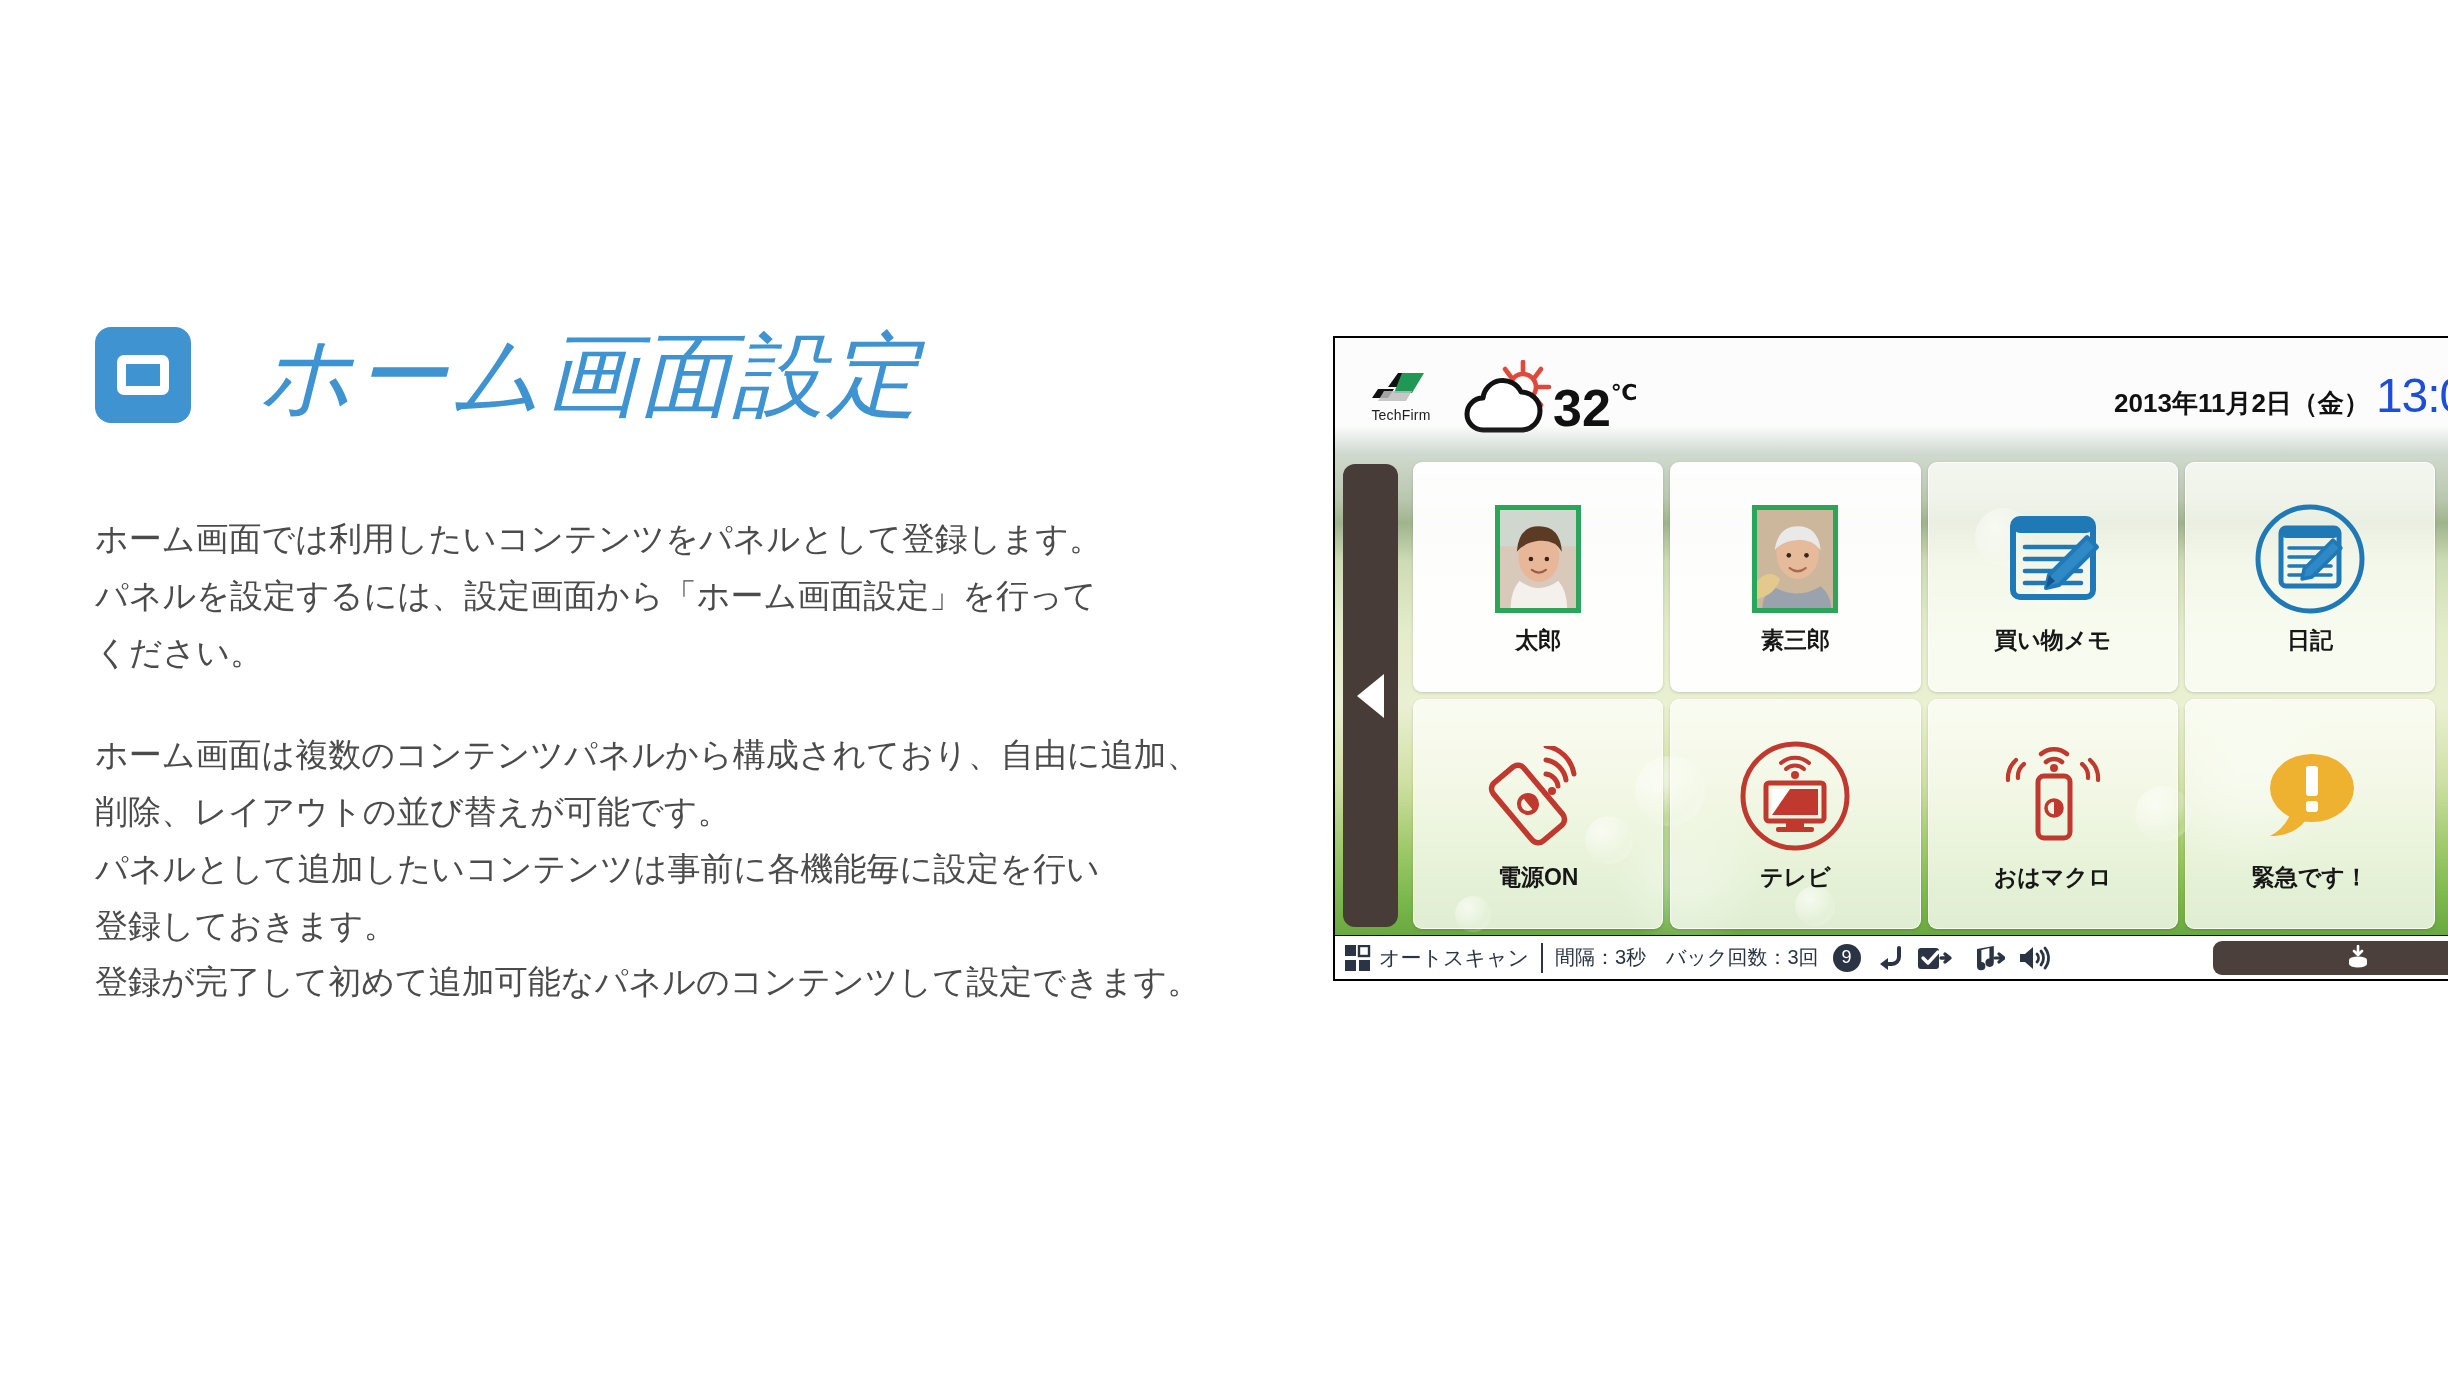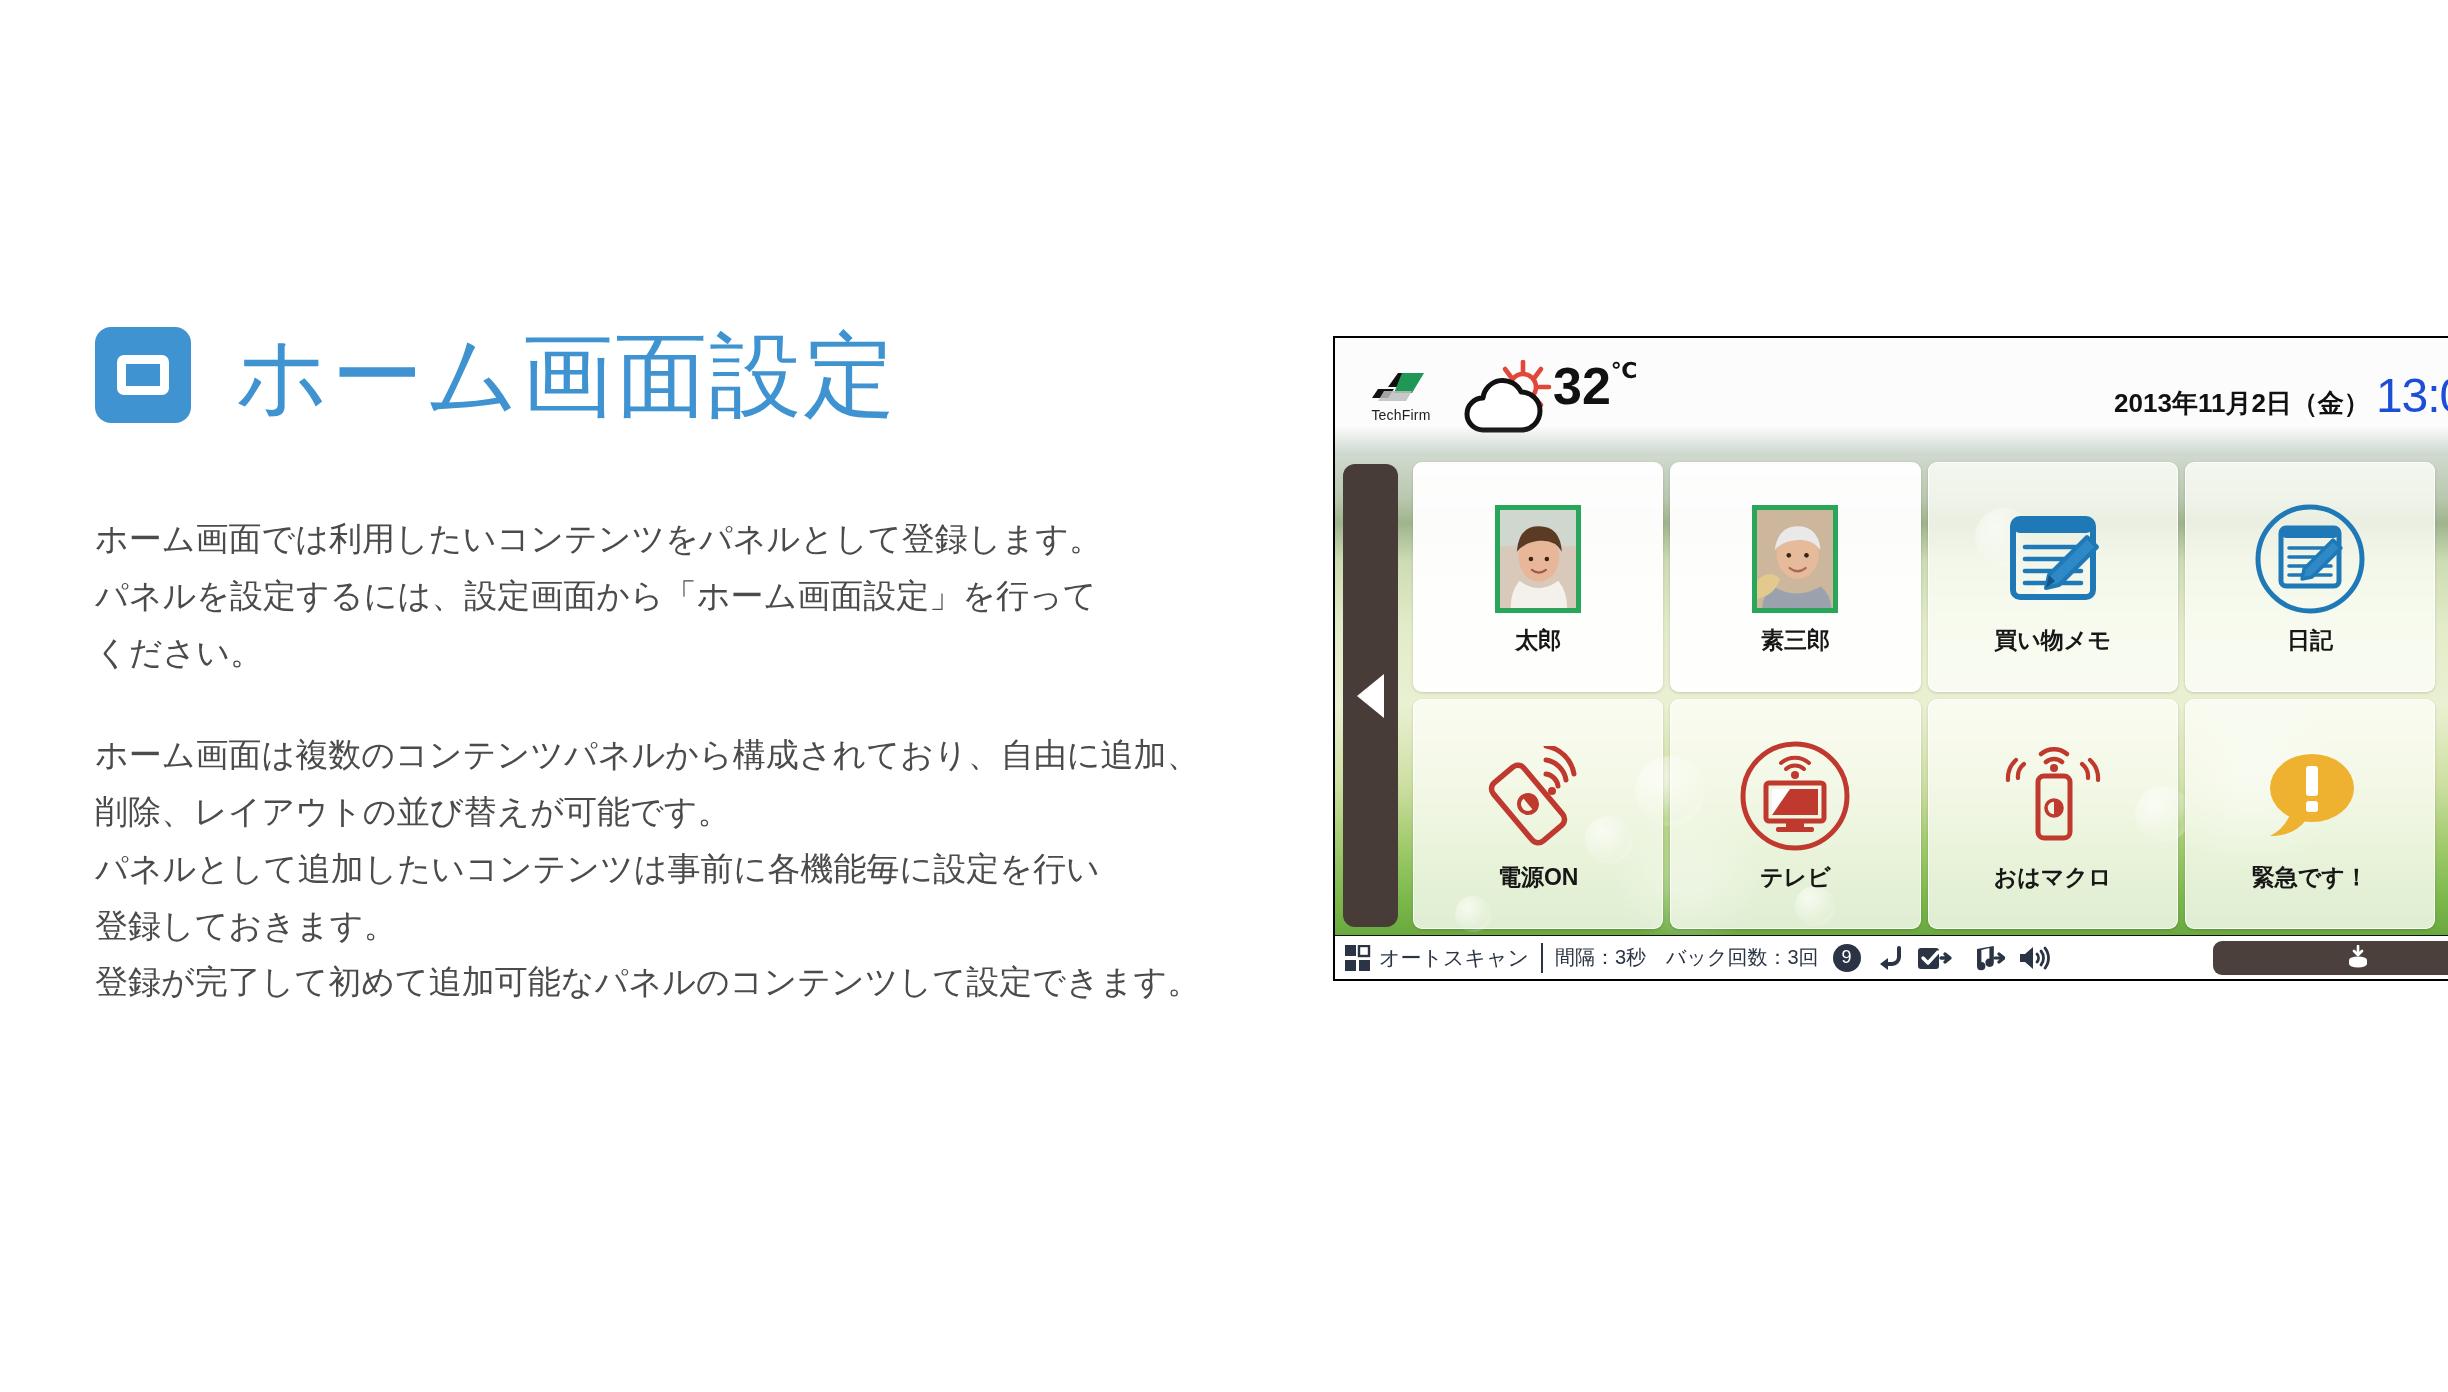--- a/index.html
+++ b/index.html
@@ -7,21 +7,21 @@
     width:2448px;height:1392px;
     background:#ffffff;
     font-family:"Liberation Sans","DejaVu Sans",sans-serif;
     overflow:hidden;
     position:relative;
   }
 
   
   .left-col{position:absolute;left:95px;top:305px;width:1190px;}
 
-  .title-row{display:flex;align-items:center;gap:44px;height:140px;}
+  .title-row{display:flex;align-items:center;gap:68px;height:140px;font-style:italic;}
   .title-icon{
     width:96px;height:96px;border-radius:16px;background:#3f93d1;
     display:flex;align-items:center;justify-content:center;flex:none;
   }
   .title-icon-inner{
     width:52px;height:40px;border:9px solid #ffffff;border-radius:7px;
     box-sizing:border-box;
   }
   .title-text{
     font-size:92px;color:#3f93d1;letter-spacing:2px;line-height:1;
@@ -45,21 +45,21 @@
     display:flex;align-items:center;overflow:hidden;
   }
   .dev-header::after{
     content:"";position:absolute;left:0;right:0;bottom:0;height:30px;
     background:linear-gradient(to bottom,rgba(255,255,255,0) 0%,rgba(163,183,166,.55) 100%);
   }
   .logo-wrap{width:88px;margin-left:22px;text-align:center;flex:none;}
   .logo-mark{width:58px;height:34px;margin:0 auto;display:block;}
   .logo-text{font-size:14px;color:#1d1d1d;margin-top:2px;letter-spacing:.2px;}
 
-  .weather{display:flex;align-items:flex-start;margin-left:14px;flex:none;}
+  .weather{display:flex;align-items:flex-end;margin-left:14px;flex:none;}
   .weather-ico{width:100px;height:74px;display:block;}
   .temp{font-size:52px;font-weight:bold;color:#111;line-height:1;margin-left:-6px;}
   .temp-unit{font-size:22px;font-weight:bold;vertical-align:top;}
 
   .datetime{margin-left:auto;display:flex;align-items:baseline;padding-right:22px;}
   .date-txt{font-size:26px;font-weight:bold;color:#111;white-space:nowrap;}
   .clock-txt{font-size:48px;color:#1d4ed8;line-height:.95;margin-left:6px;letter-spacing:-1px;}
 
   
   .dev-body{

